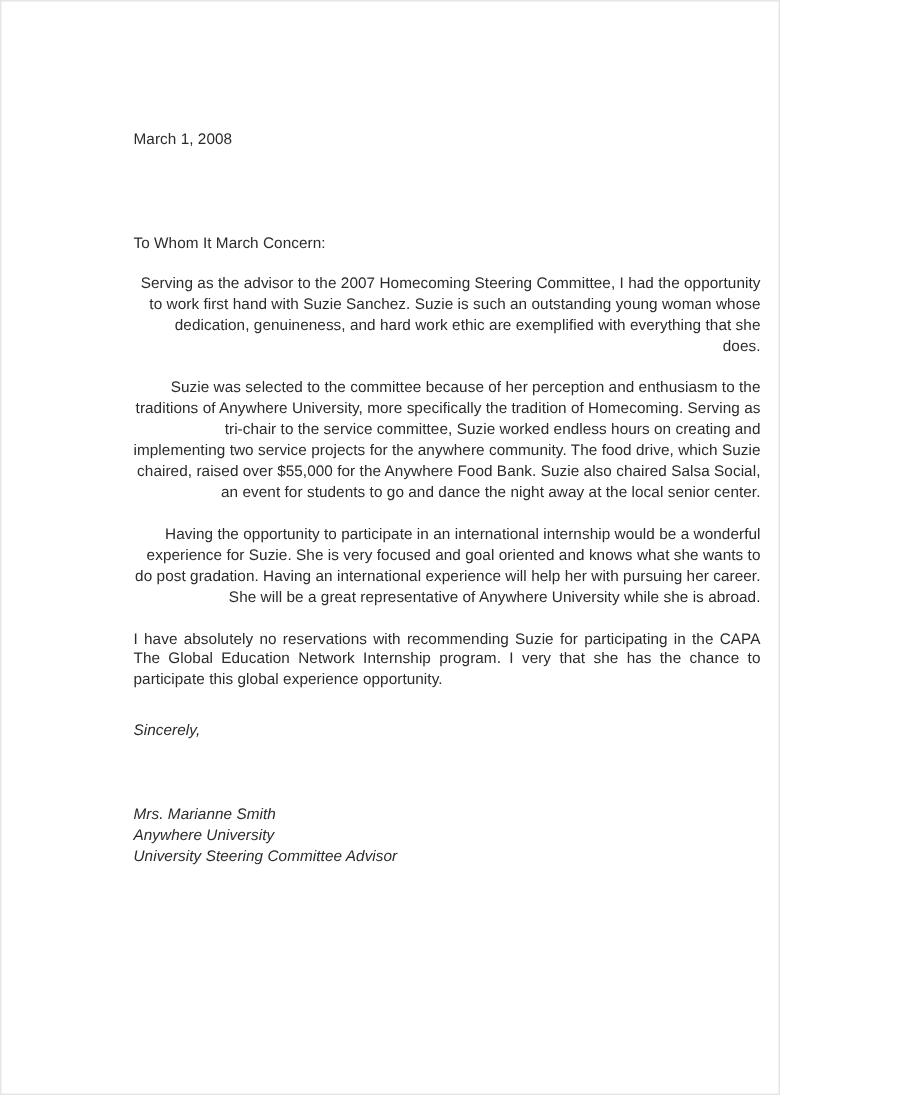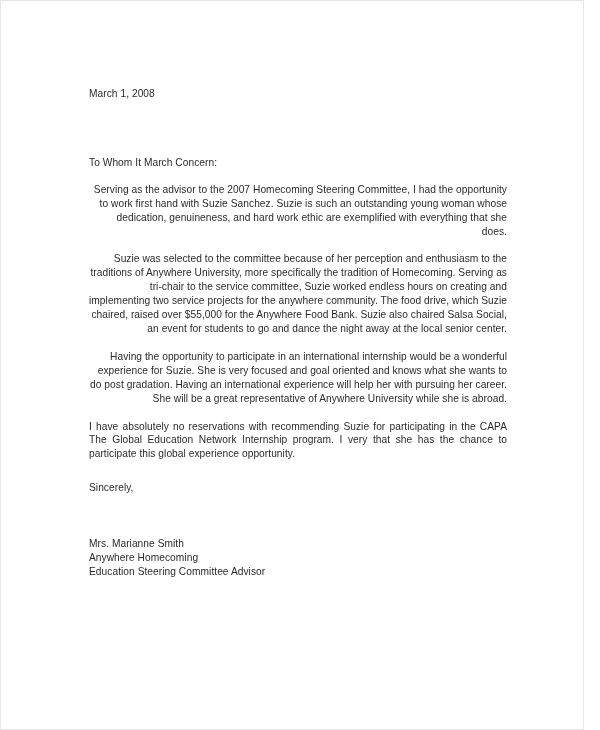--- a/index.html
+++ b/index.html
@@ -6,21 +6,21 @@
   html, body {
     margin: 0;
     padding: 0;
     background: #ffffff;
   }
   body {
     font-family: "Liberation Sans", sans-serif;
   }
   .page {
     position: relative;
-    width: 584px;
+    width: 520px;
     height: 730px;
     background: #ffffff;
     box-sizing: border-box;
     border: 1px solid #e6e6e6;
     overflow: hidden;
   }
   .letter {
     position: absolute;
     left: 88px;
     top: 86px;
@@ -42,23 +42,25 @@
   }
   .para.justified {
     text-align: justify;
     text-justify: inter-word;
   }
   .para-first {
     margin-top: 13px;
   }
   .closing {
     margin: 20px 0 16px 0;
+    font-style: italic;
   }
   .signature {
     margin: 42px 0 15px 0;
+    font-style: italic;
   }
   .signature-line {
     margin: 0;
     line-height: 13.9px;
   }
 </style>
 </head>
 <body>
 
 <div class="page">
@@ -73,18 +75,18 @@
     <p class="para">Suzie was selected to the committee because of her perception and enthusiasm to the traditions of Anywhere University, more specifically the tradition of Homecoming. Serving as tri-chair to the service committee, Suzie worked endless hours on creating and implementing two service projects for the anywhere community. The food drive, which Suzie chaired, raised over $55,000 for the Anywhere Food Bank. Suzie also chaired Salsa Social, an event for students to go and dance the night away at the local senior center.</p>
 
     <p class="para">Having the opportunity to participate in an international internship would be a wonderful experience for Suzie. She is very focused and goal oriented and knows what she wants to do post gradation. Having an international experience will help her with pursuing her career. She will be a great representative of Anywhere University while she is abroad.</p>
 
     <p class="para justified">I have absolutely no reservations with recommending Suzie for participating in the CAPA The Global Education Network Internship program. I very that she has the chance to participate this global experience opportunity.</p>
 
     <p class="closing">Sincerely,</p>
 
     <div class="signature">
       <p class="signature-line">Mrs. Marianne Smith</p>
-      <p class="signature-line">Anywhere Homecoming</p>
-      <p class="signature-line">Education Steering Committee Advisor</p>
+      <p class="signature-line">Anywhere University</p>
+      <p class="signature-line">University Steering Committee Advisor</p>
     </div>
 
   </div>
 </div>
 
 </body></html>

